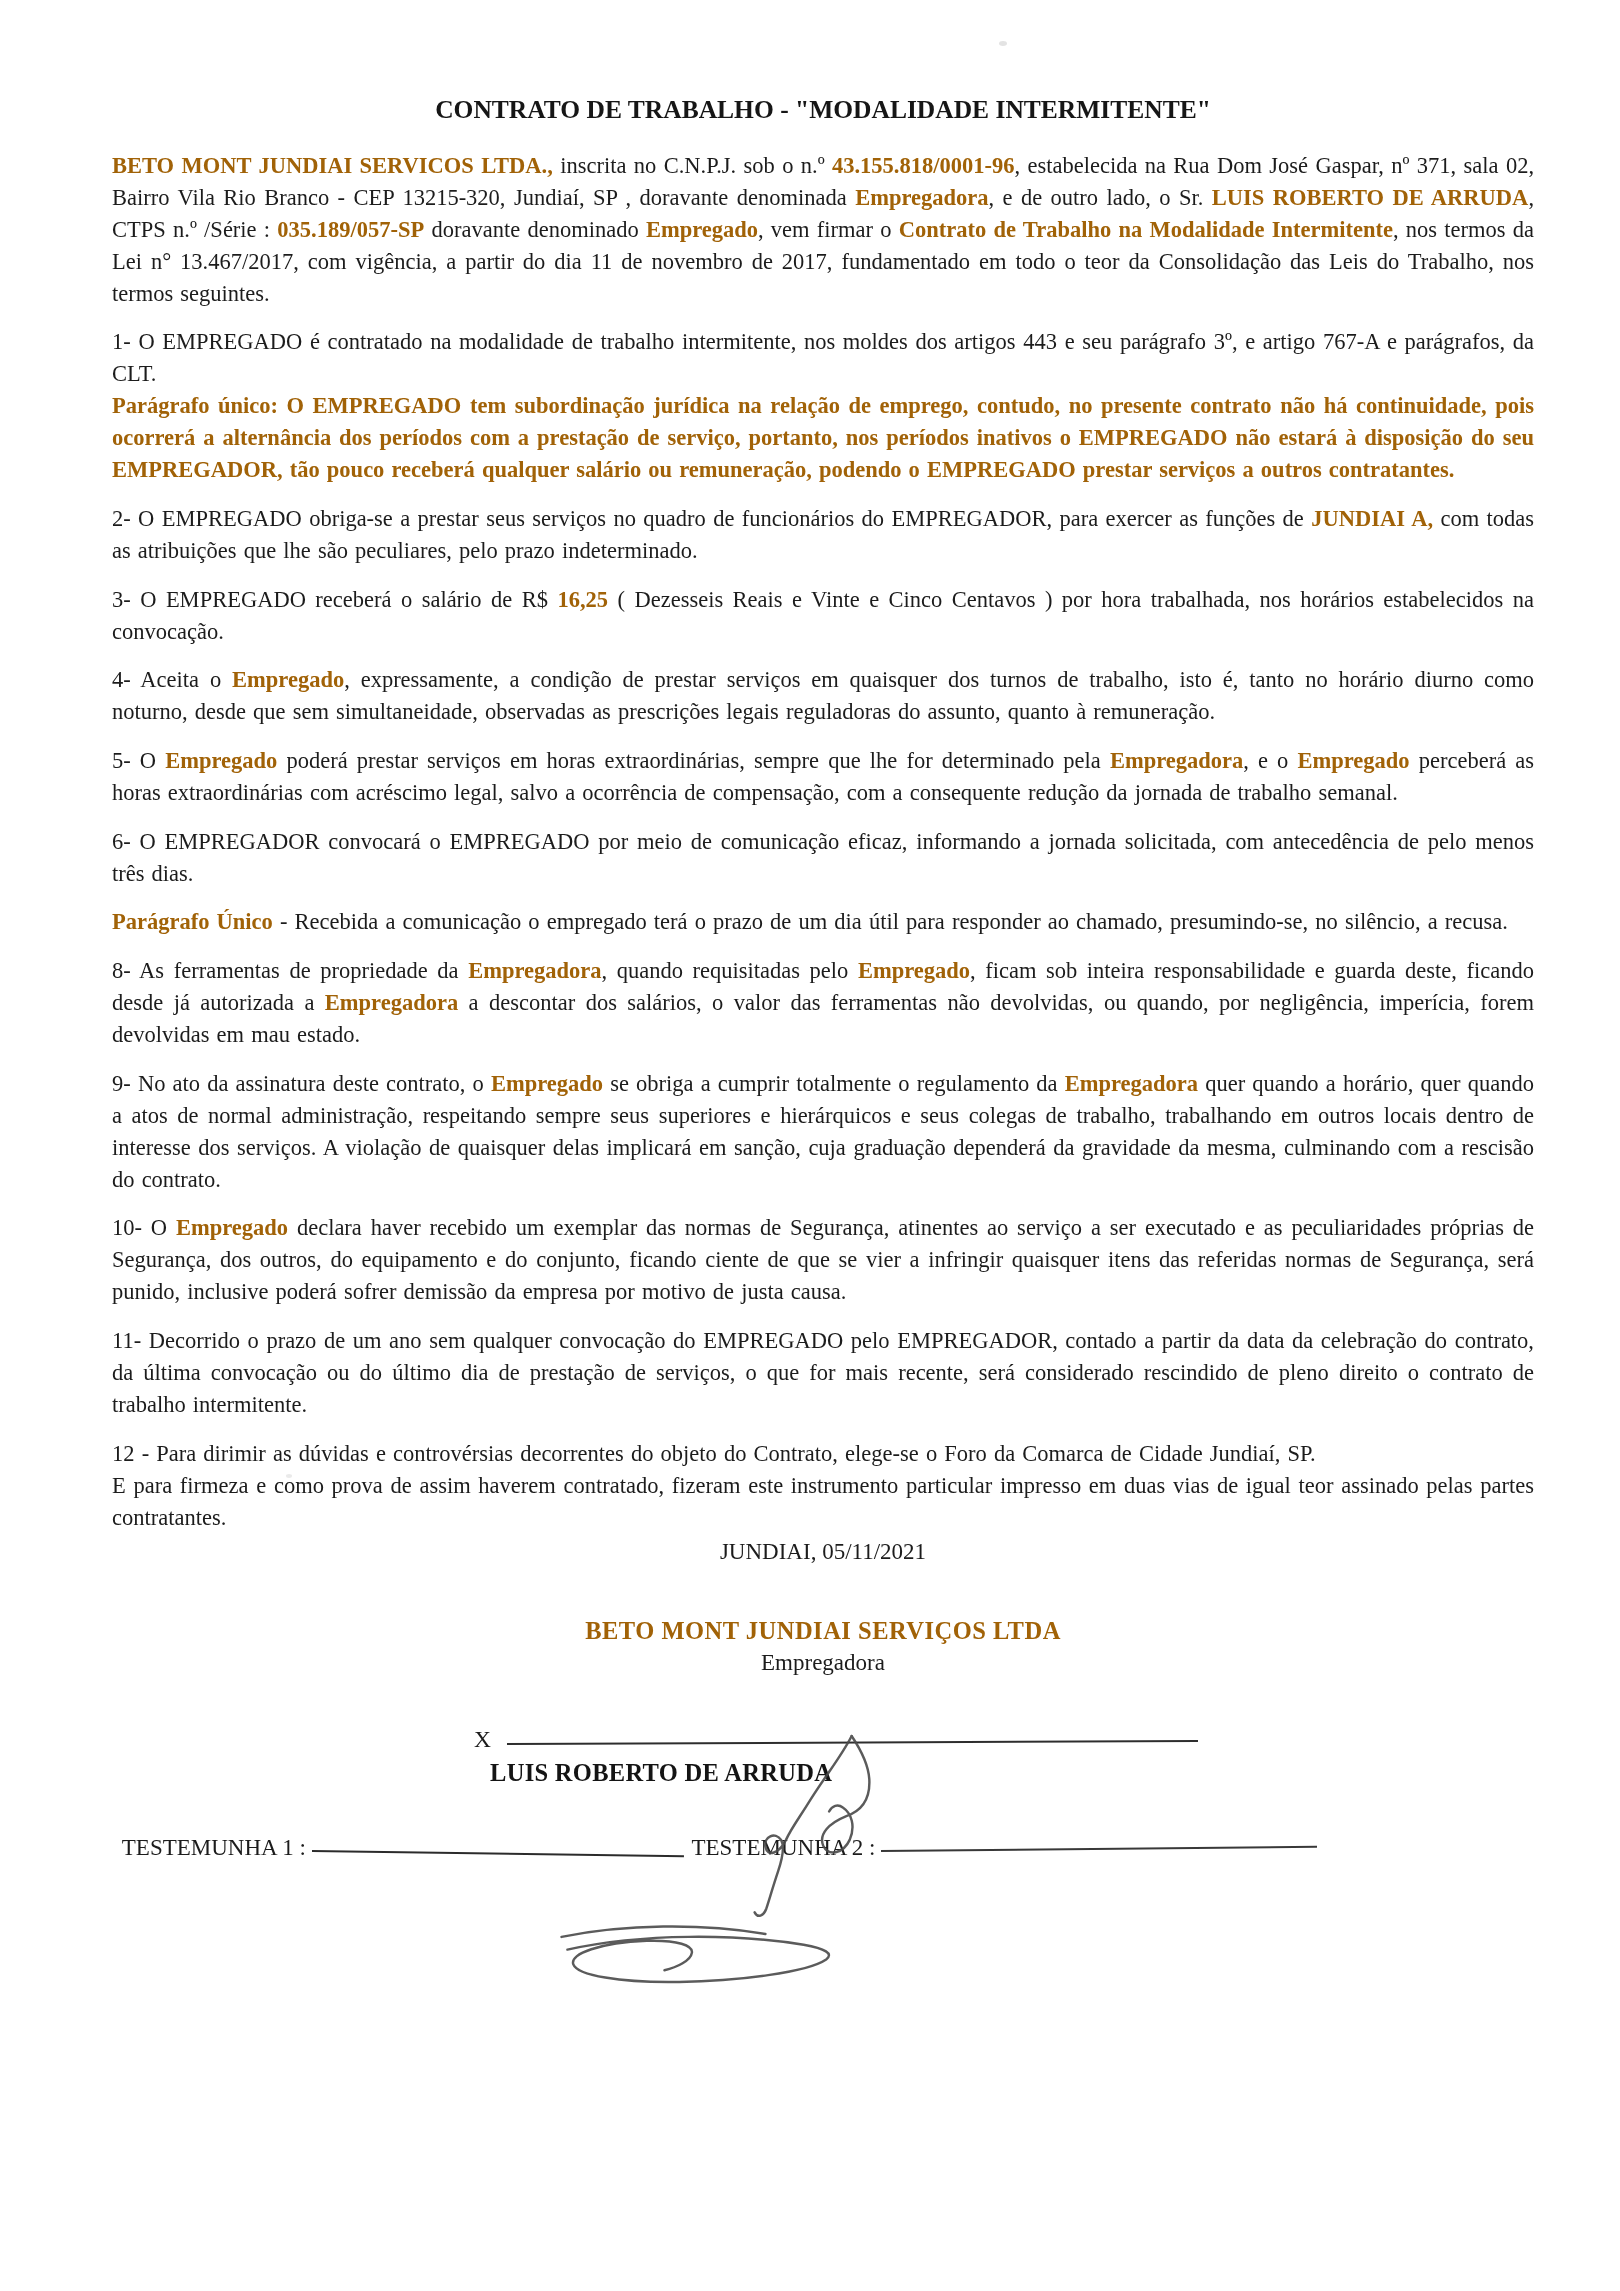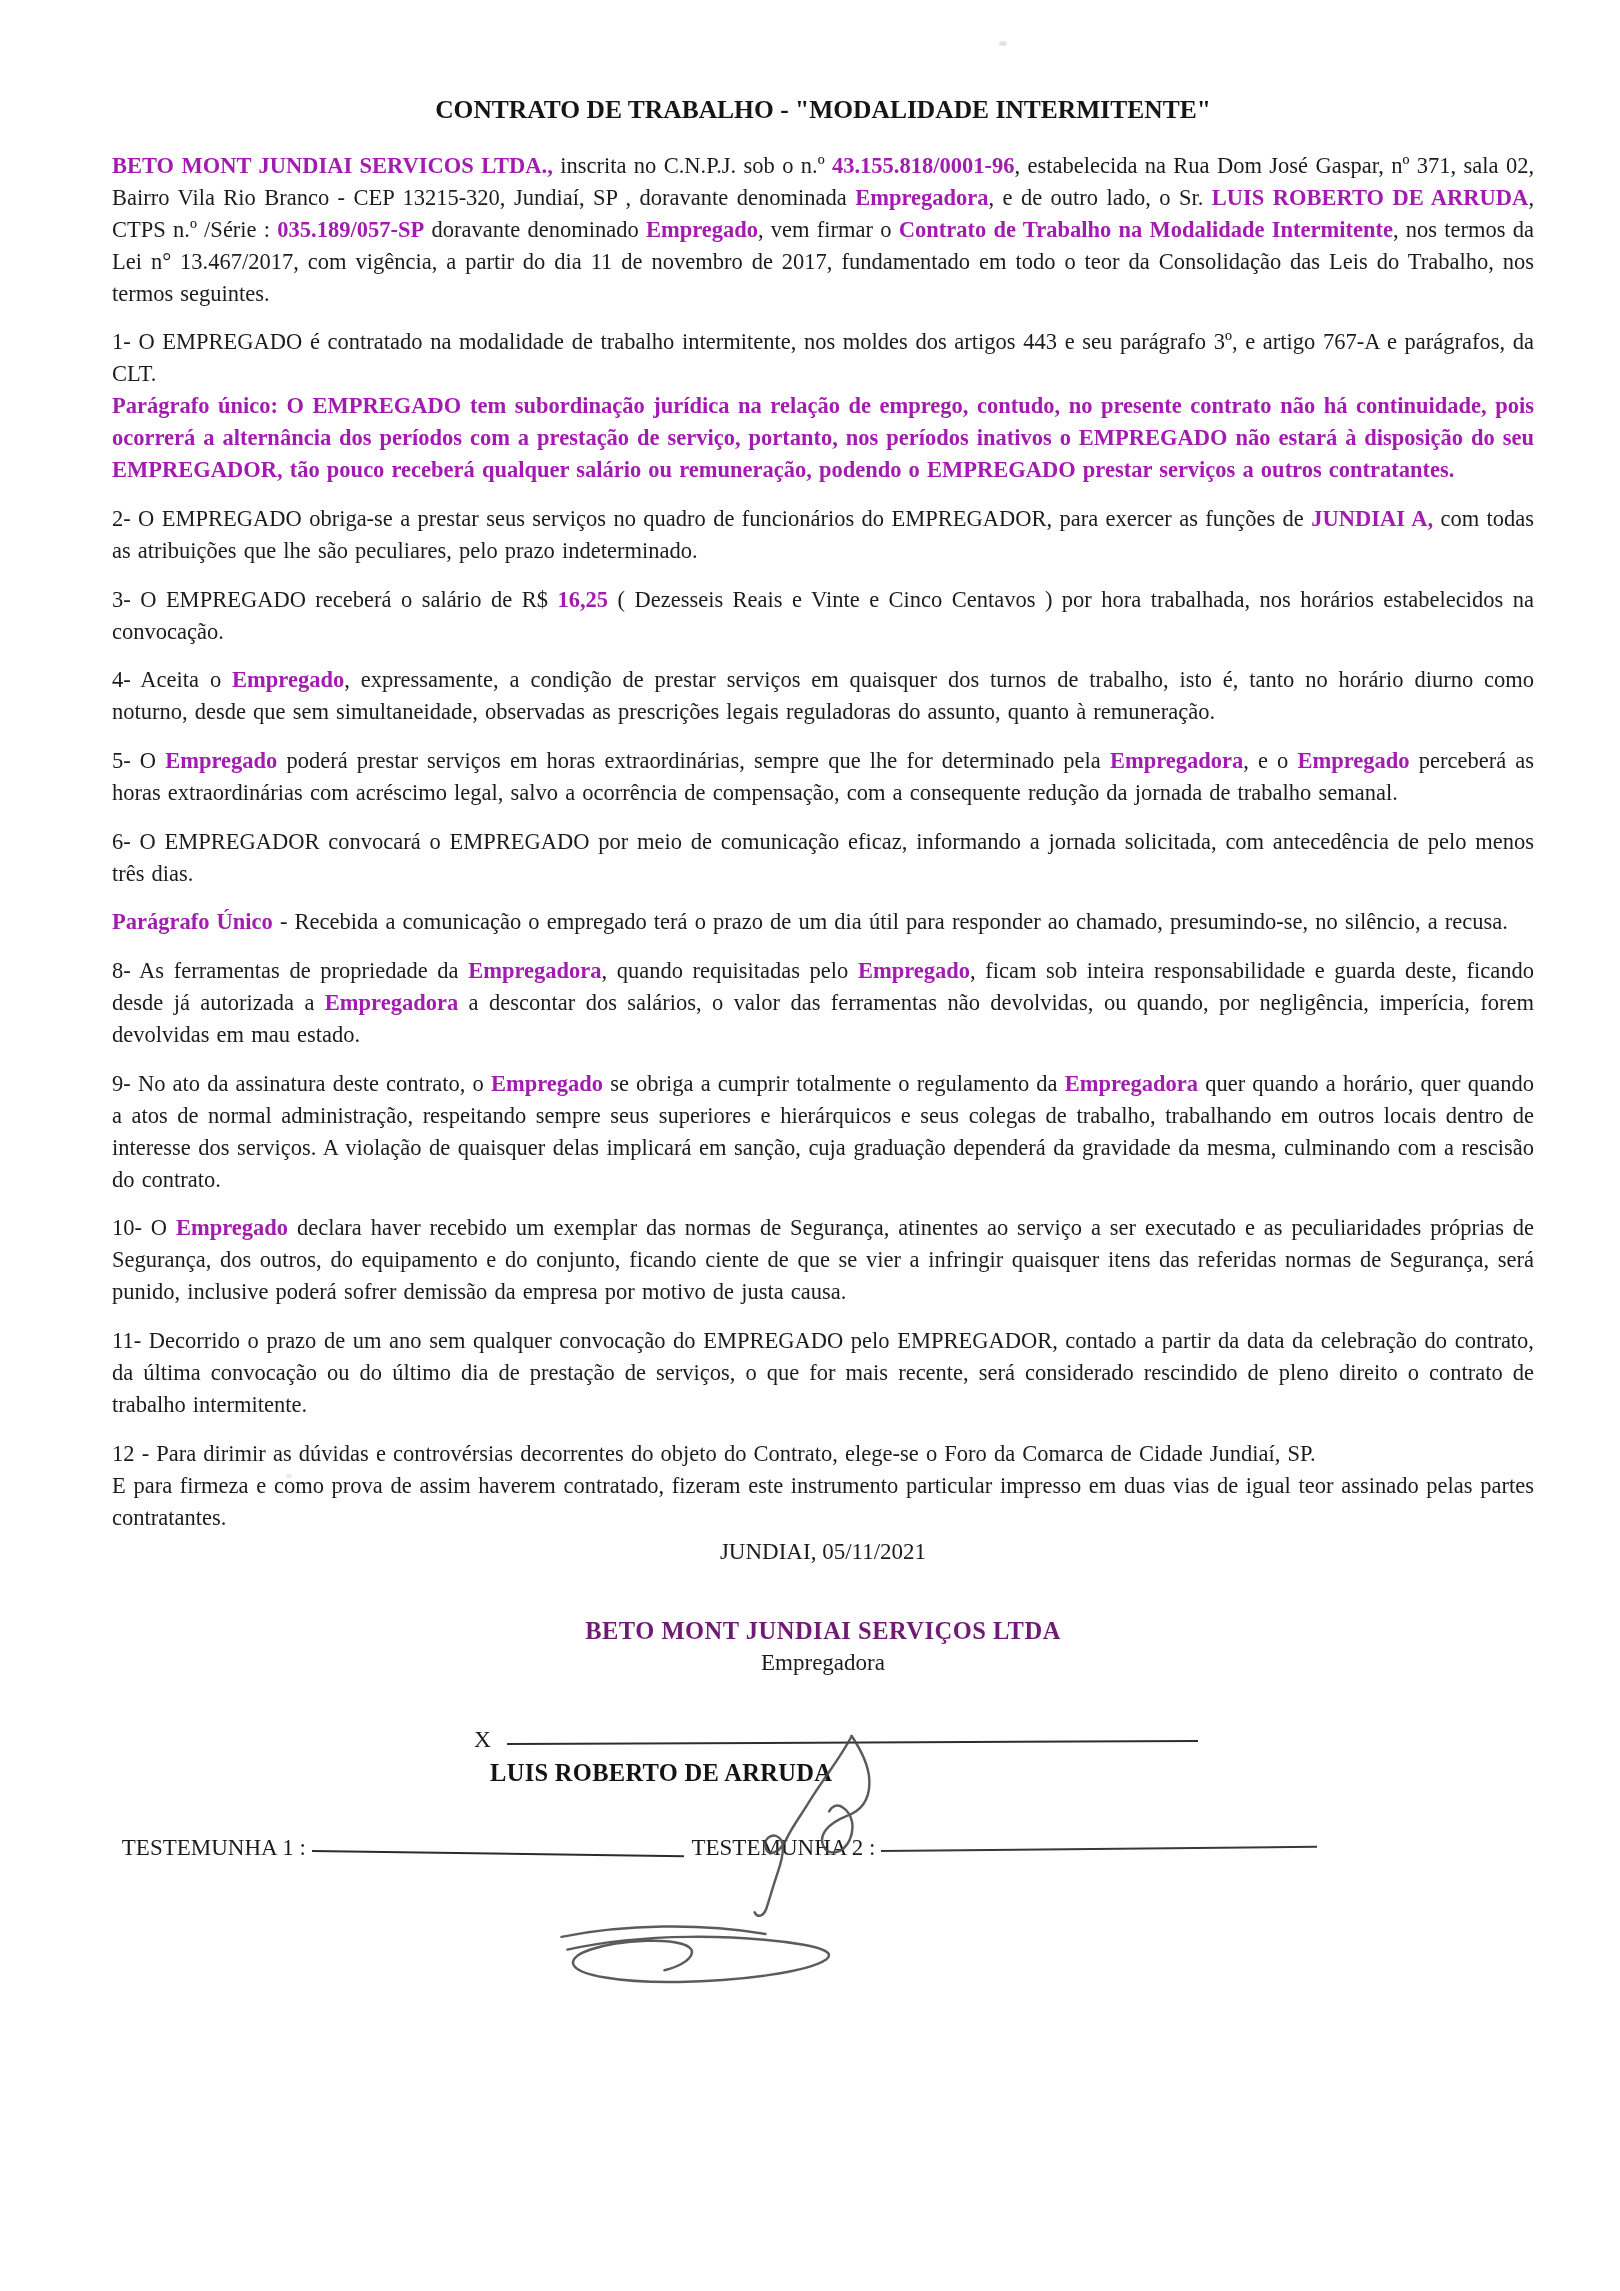--- a/index.html
+++ b/index.html
@@ -21,33 +21,33 @@
     color:#161616;
   }
   .para {
     font-size:22.5px;
     line-height:32px;
     text-align:justify;
     margin-top:16.7px;
     word-spacing:1.5px;
   }
   .para.tight { margin-top:0; }
-  b { font-weight:bold; color:#a21caf; }
+  b { font-weight:bold; color:#a16207; }
   .date-line {
     margin-top:2px;
     text-align:center;
     font-size:23px; line-height:32px;
   }
   .company-name {
     margin-top:47px;
     text-align:center;
     font-size:24.5px; font-weight:bold;
     letter-spacing:0.5px;
     line-height:32px;
-    color:#701a75;
+    color:#a16207;
   }
   .company-role {
     text-align:center;
     font-size:23px; line-height:32px;
   }
   .sig-row {
     margin-top:44px;
     margin-left:362px;
     font-size:23.5px; line-height:32px;
     white-space:nowrap;

